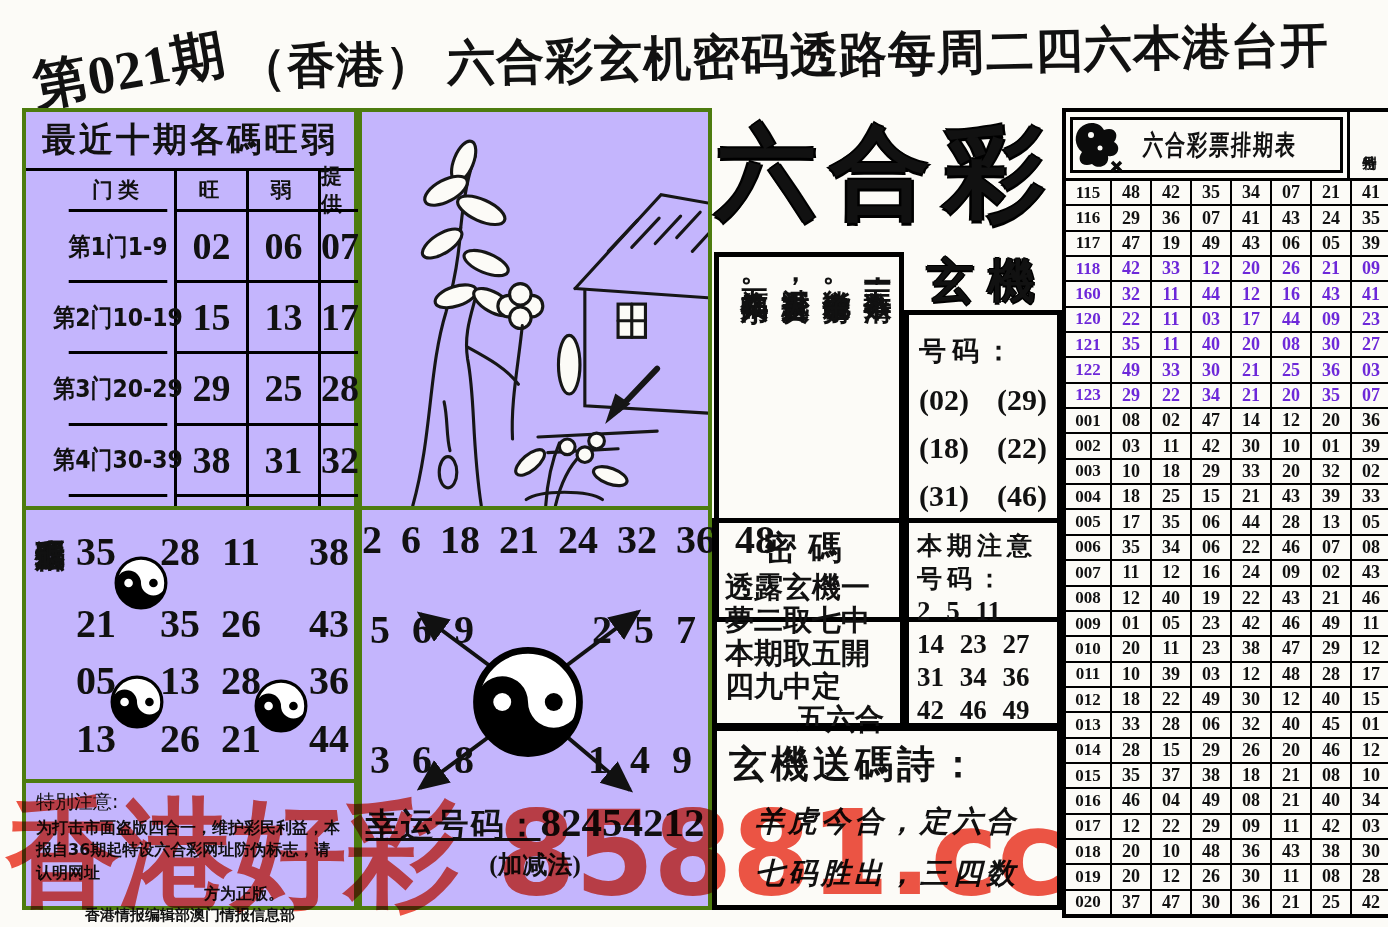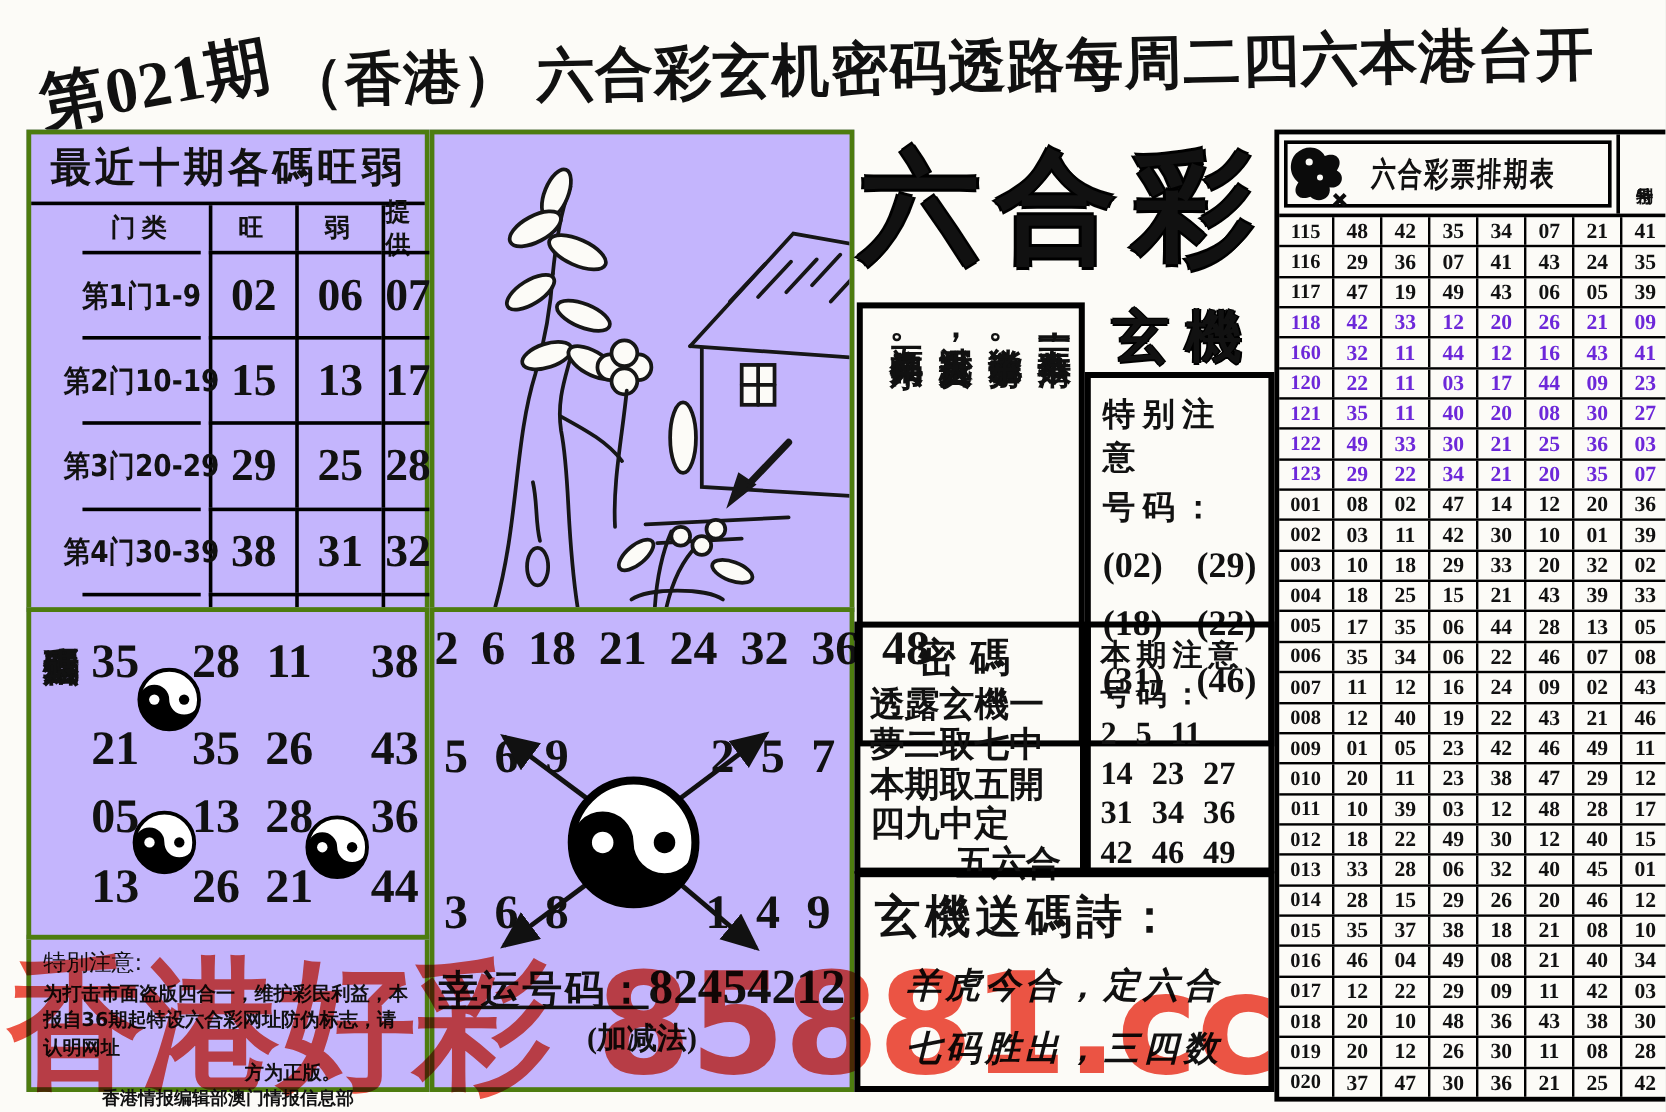--- a/index.html
+++ b/index.html
@@ -297,21 +297,20 @@
   <div class="panel pr">
     <div class="logo">六合彩</div>
     <div class="logo2">玄機</div>
     <div class="poem-box">
         <div class="poem-col">一五一十数不清，</div>
         <div class="poem-col">能说会道穷小子。</div>
         <div class="poem-col">沉默少言是贵人，</div>
         <div class="poem-col">五福临门年又乐。</div>
       </div>
     <div class="sp-box">
-      <div class="sp-title">特别注意</div>
       <div class="sp-sub">号码：</div>
       <div>
           <div class="sp-row">
             <span>(02)</span>
             <span>(29)</span>
           </div>
           <div class="sp-row">
             <span>(18)</span>
             <span>(22)</span>
           </div>

